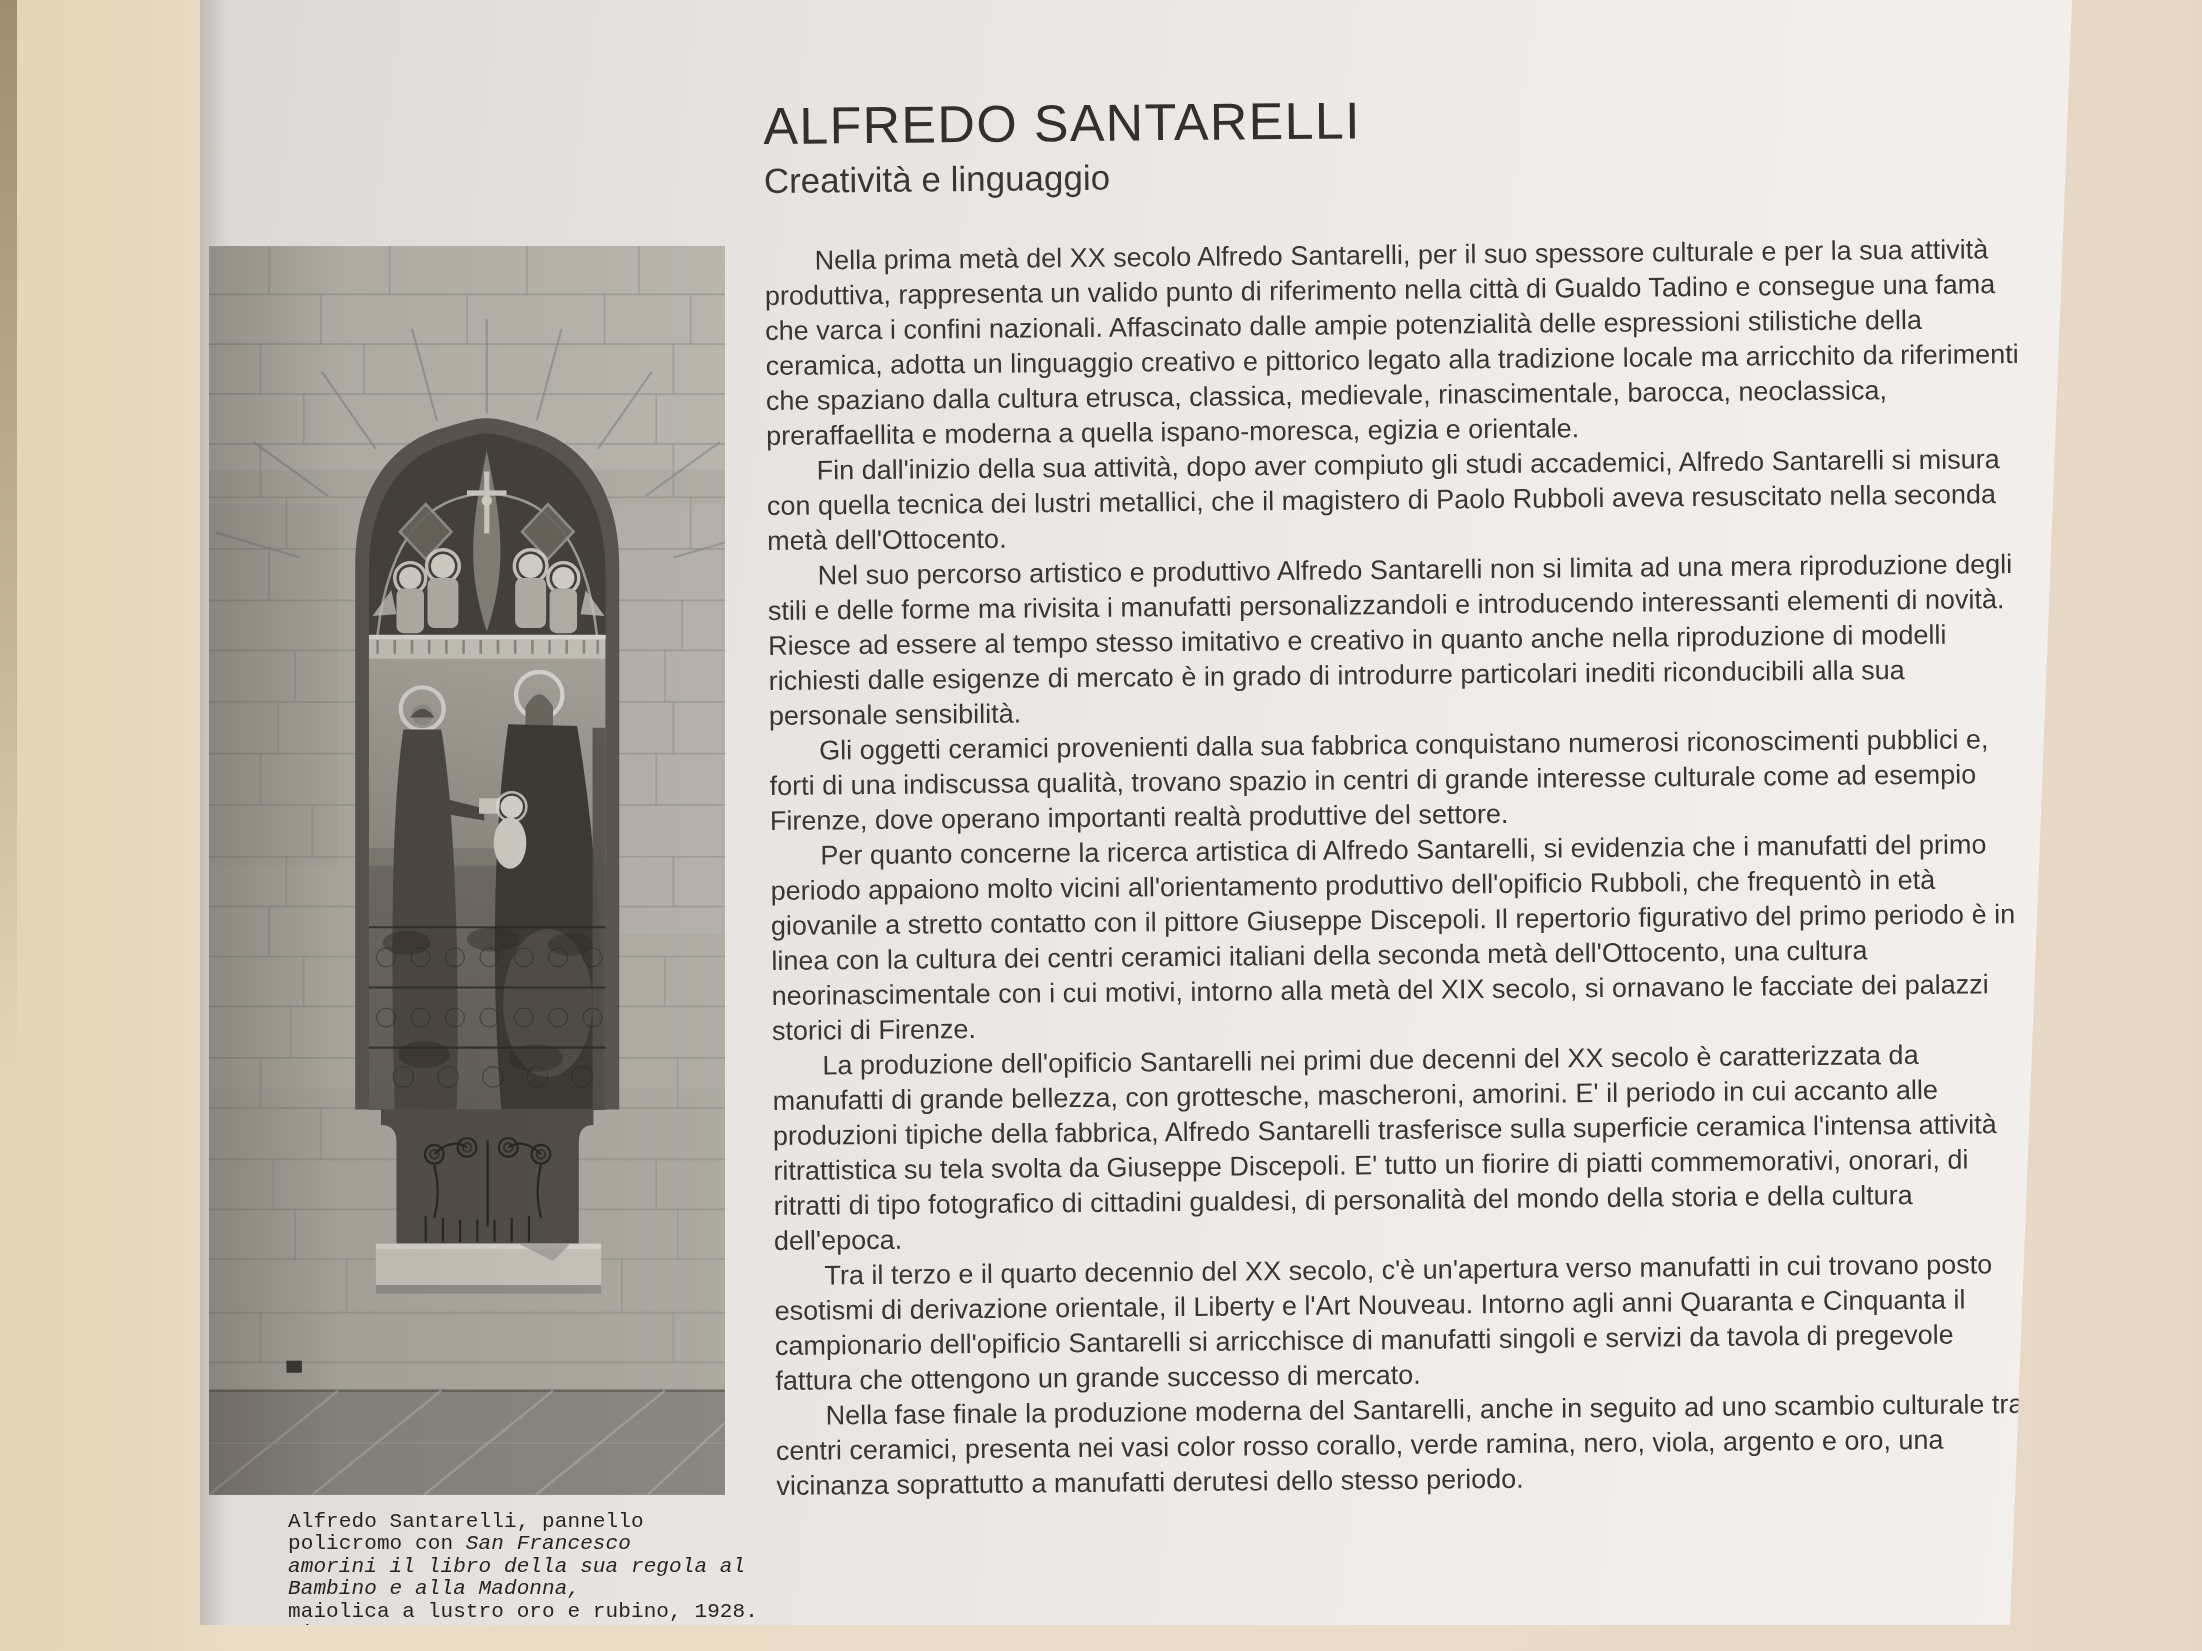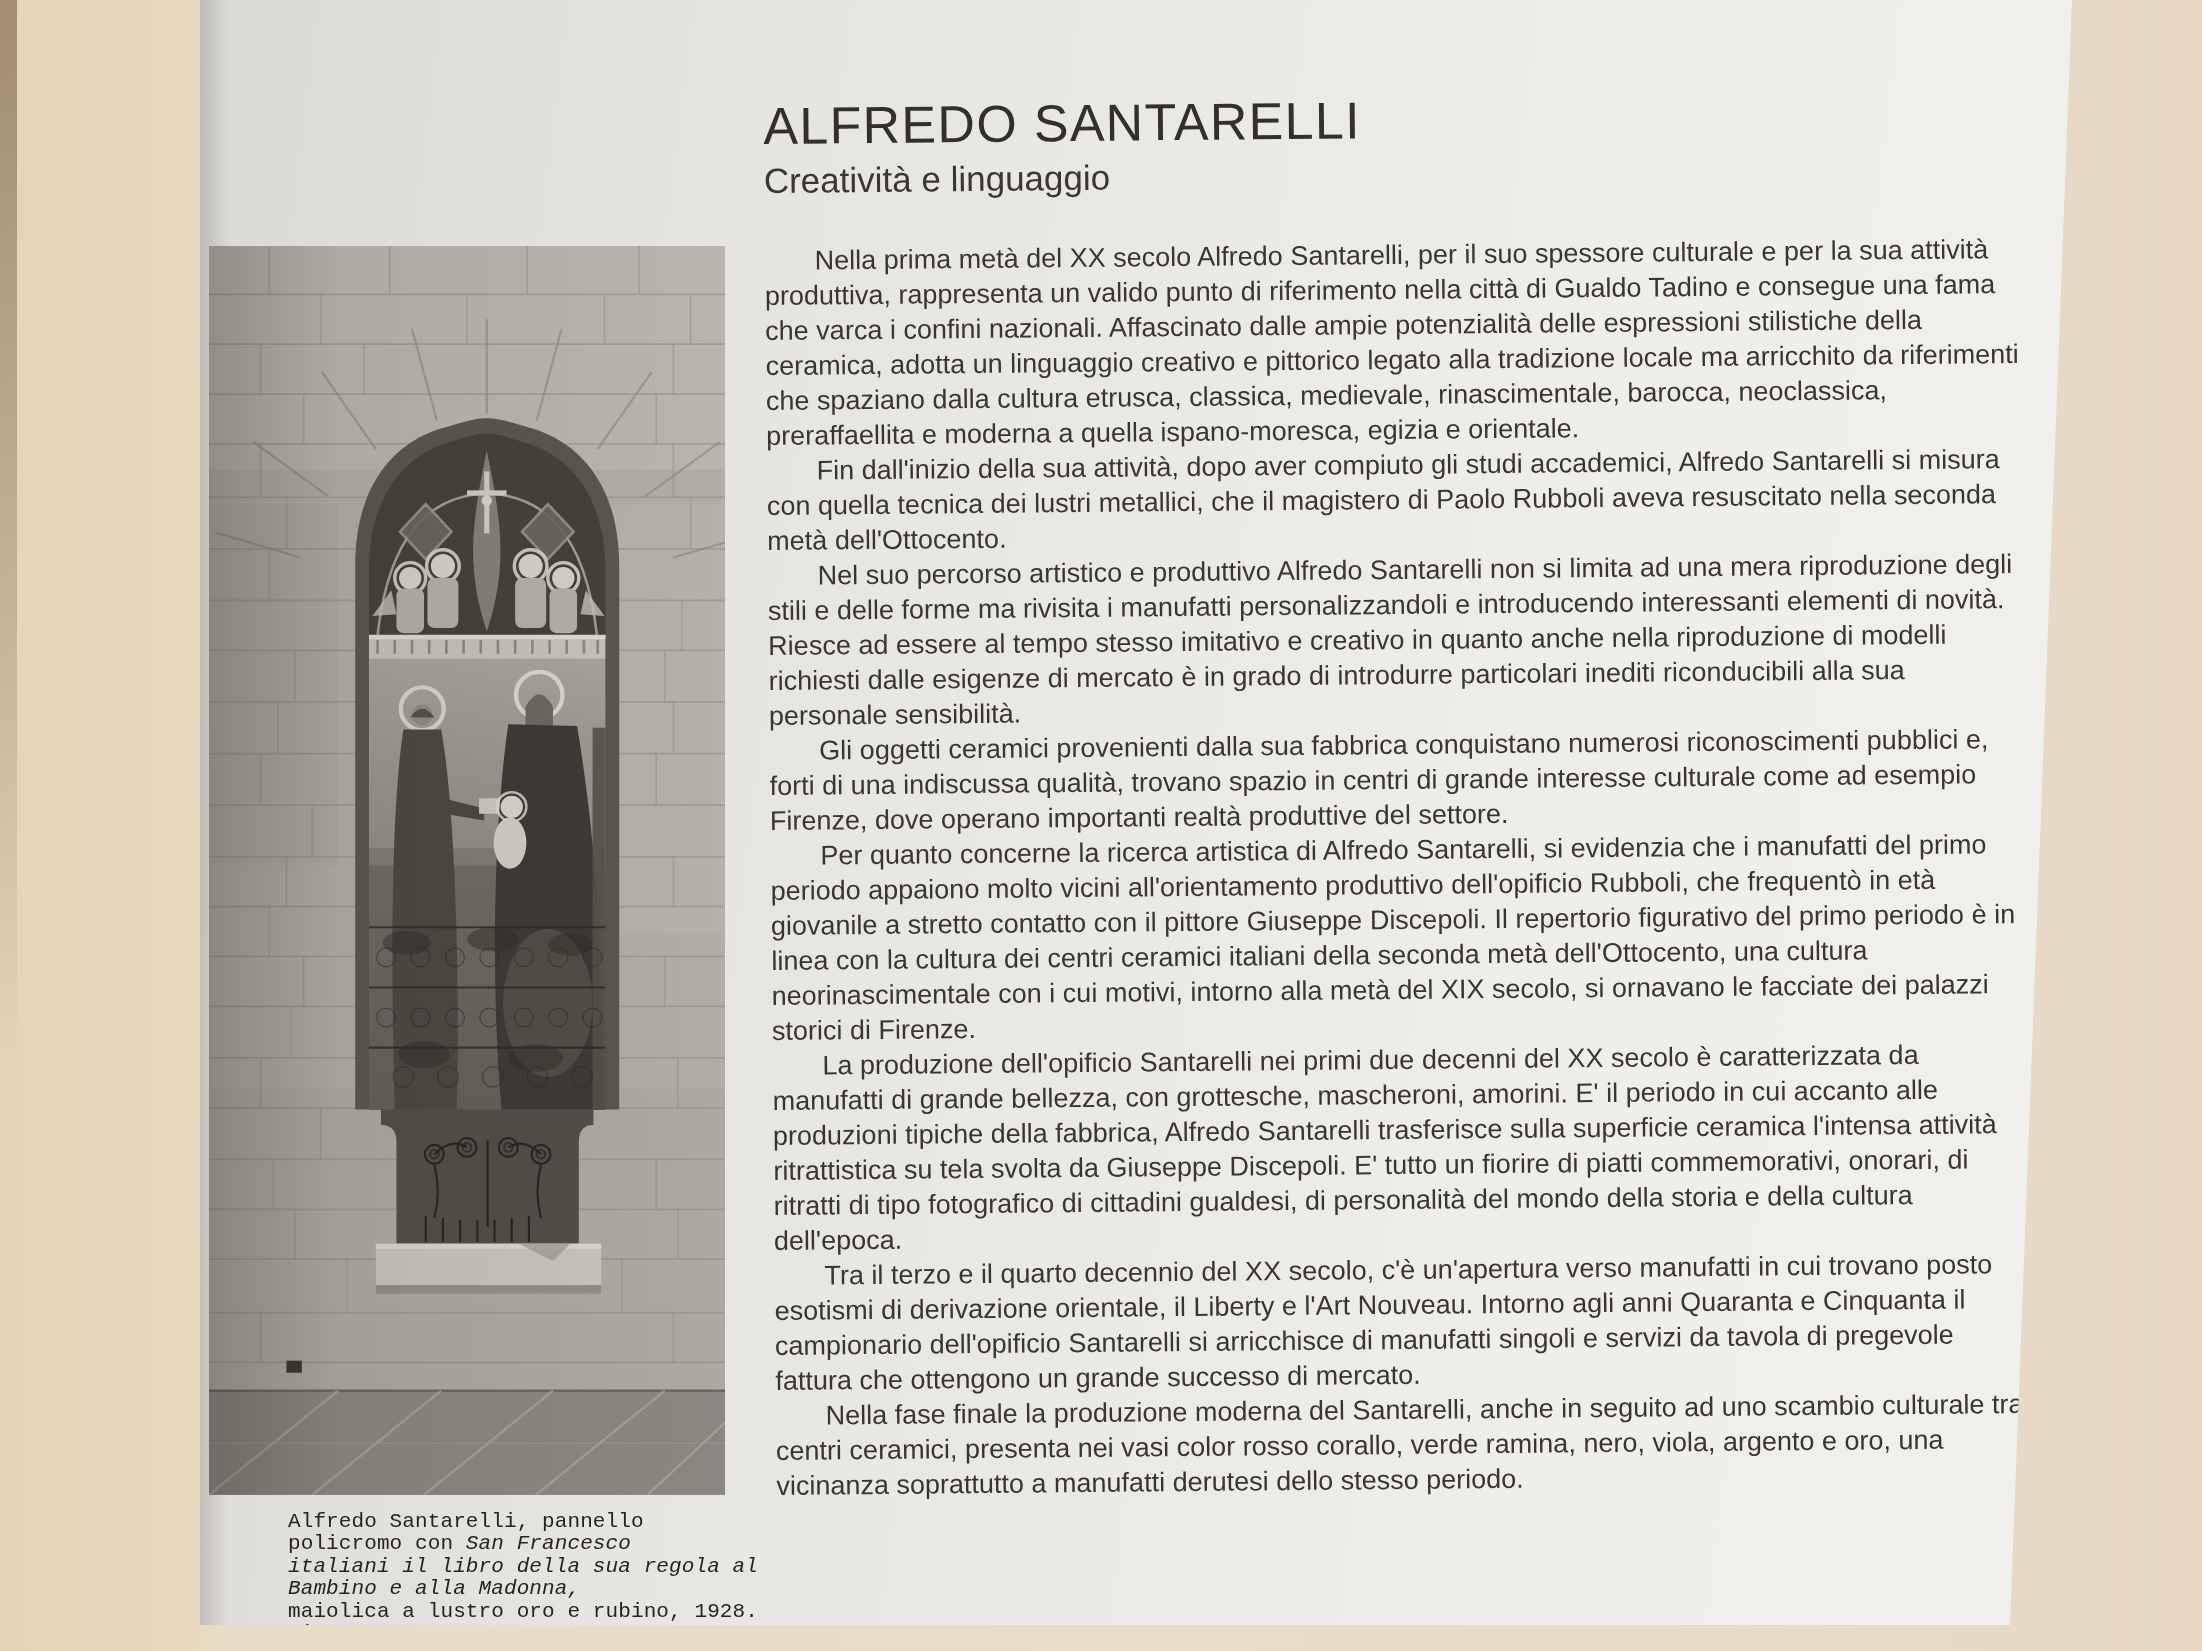--- a/index.html
+++ b/index.html
@@ -199,21 +199,21 @@
         <path stroke="#a8a49c" stroke-width="3" opacity="0.75" fill="none" d="M0,1452 L150,1331 M120,1452 L270,1331 M250,1452 L400,1331 M380,1452 L530,1331 M510,1452 L640,1331"></path>
         <path d="M0,1392 H600" stroke="#a8a49c" stroke-width="2" opacity="0.4" fill="none"></path>
       </g>
 
       <rect x="0" y="0" width="600" height="1452" fill="url(#vig)"></rect>
     </svg>
   </figure>
 
   <div class="caption">
     <div><span>Alfredo Santarelli, pannello policromo con </span><span class="it">San Francesco</span></div>
-    <div class="it">italiani il libro della sua regola al Bambino e alla Madonna,</div>
+    <div class="it">amorini il libro della sua regola al Bambino e alla Madonna,</div>
     <div>maiolica a lustro oro e rubino, 1928. Misure: 240 x 95 cm.</div>
     <div>Collocazione: Corso Italia, Gualdo Bambino.</div>
   </div>
 
   <div class="text-col">
     <h1 class="title">ALFREDO SANTARELLI</h1>
     <h2 class="subtitle">Creatività e linguaggio</h2>
     <div class="paras">
       <p>Nella prima metà del XX secolo Alfredo Santarelli, per il suo spessore culturale e per la sua attività produttiva, rappresenta un valido punto di riferimento nella città di Gualdo Tadino e consegue una fama che varca i confini nazionali. Affascinato dalle ampie potenzialità delle espressioni stilistiche della ceramica, adotta un linguaggio creativo e pittorico legato alla tradizione locale ma arricchito da riferimenti che spaziano dalla cultura etrusca, classica, medievale, rinascimentale, barocca, neoclassica, preraffaellita e moderna a quella ispano-moresca, egizia e orientale.</p>
       <p>Fin dall'inizio della sua attività, dopo aver compiuto gli studi accademici, Alfredo Santarelli si misura con quella tecnica dei lustri metallici, che il magistero di Paolo Rubboli aveva resuscitato nella seconda metà dell'Ottocento.</p>

